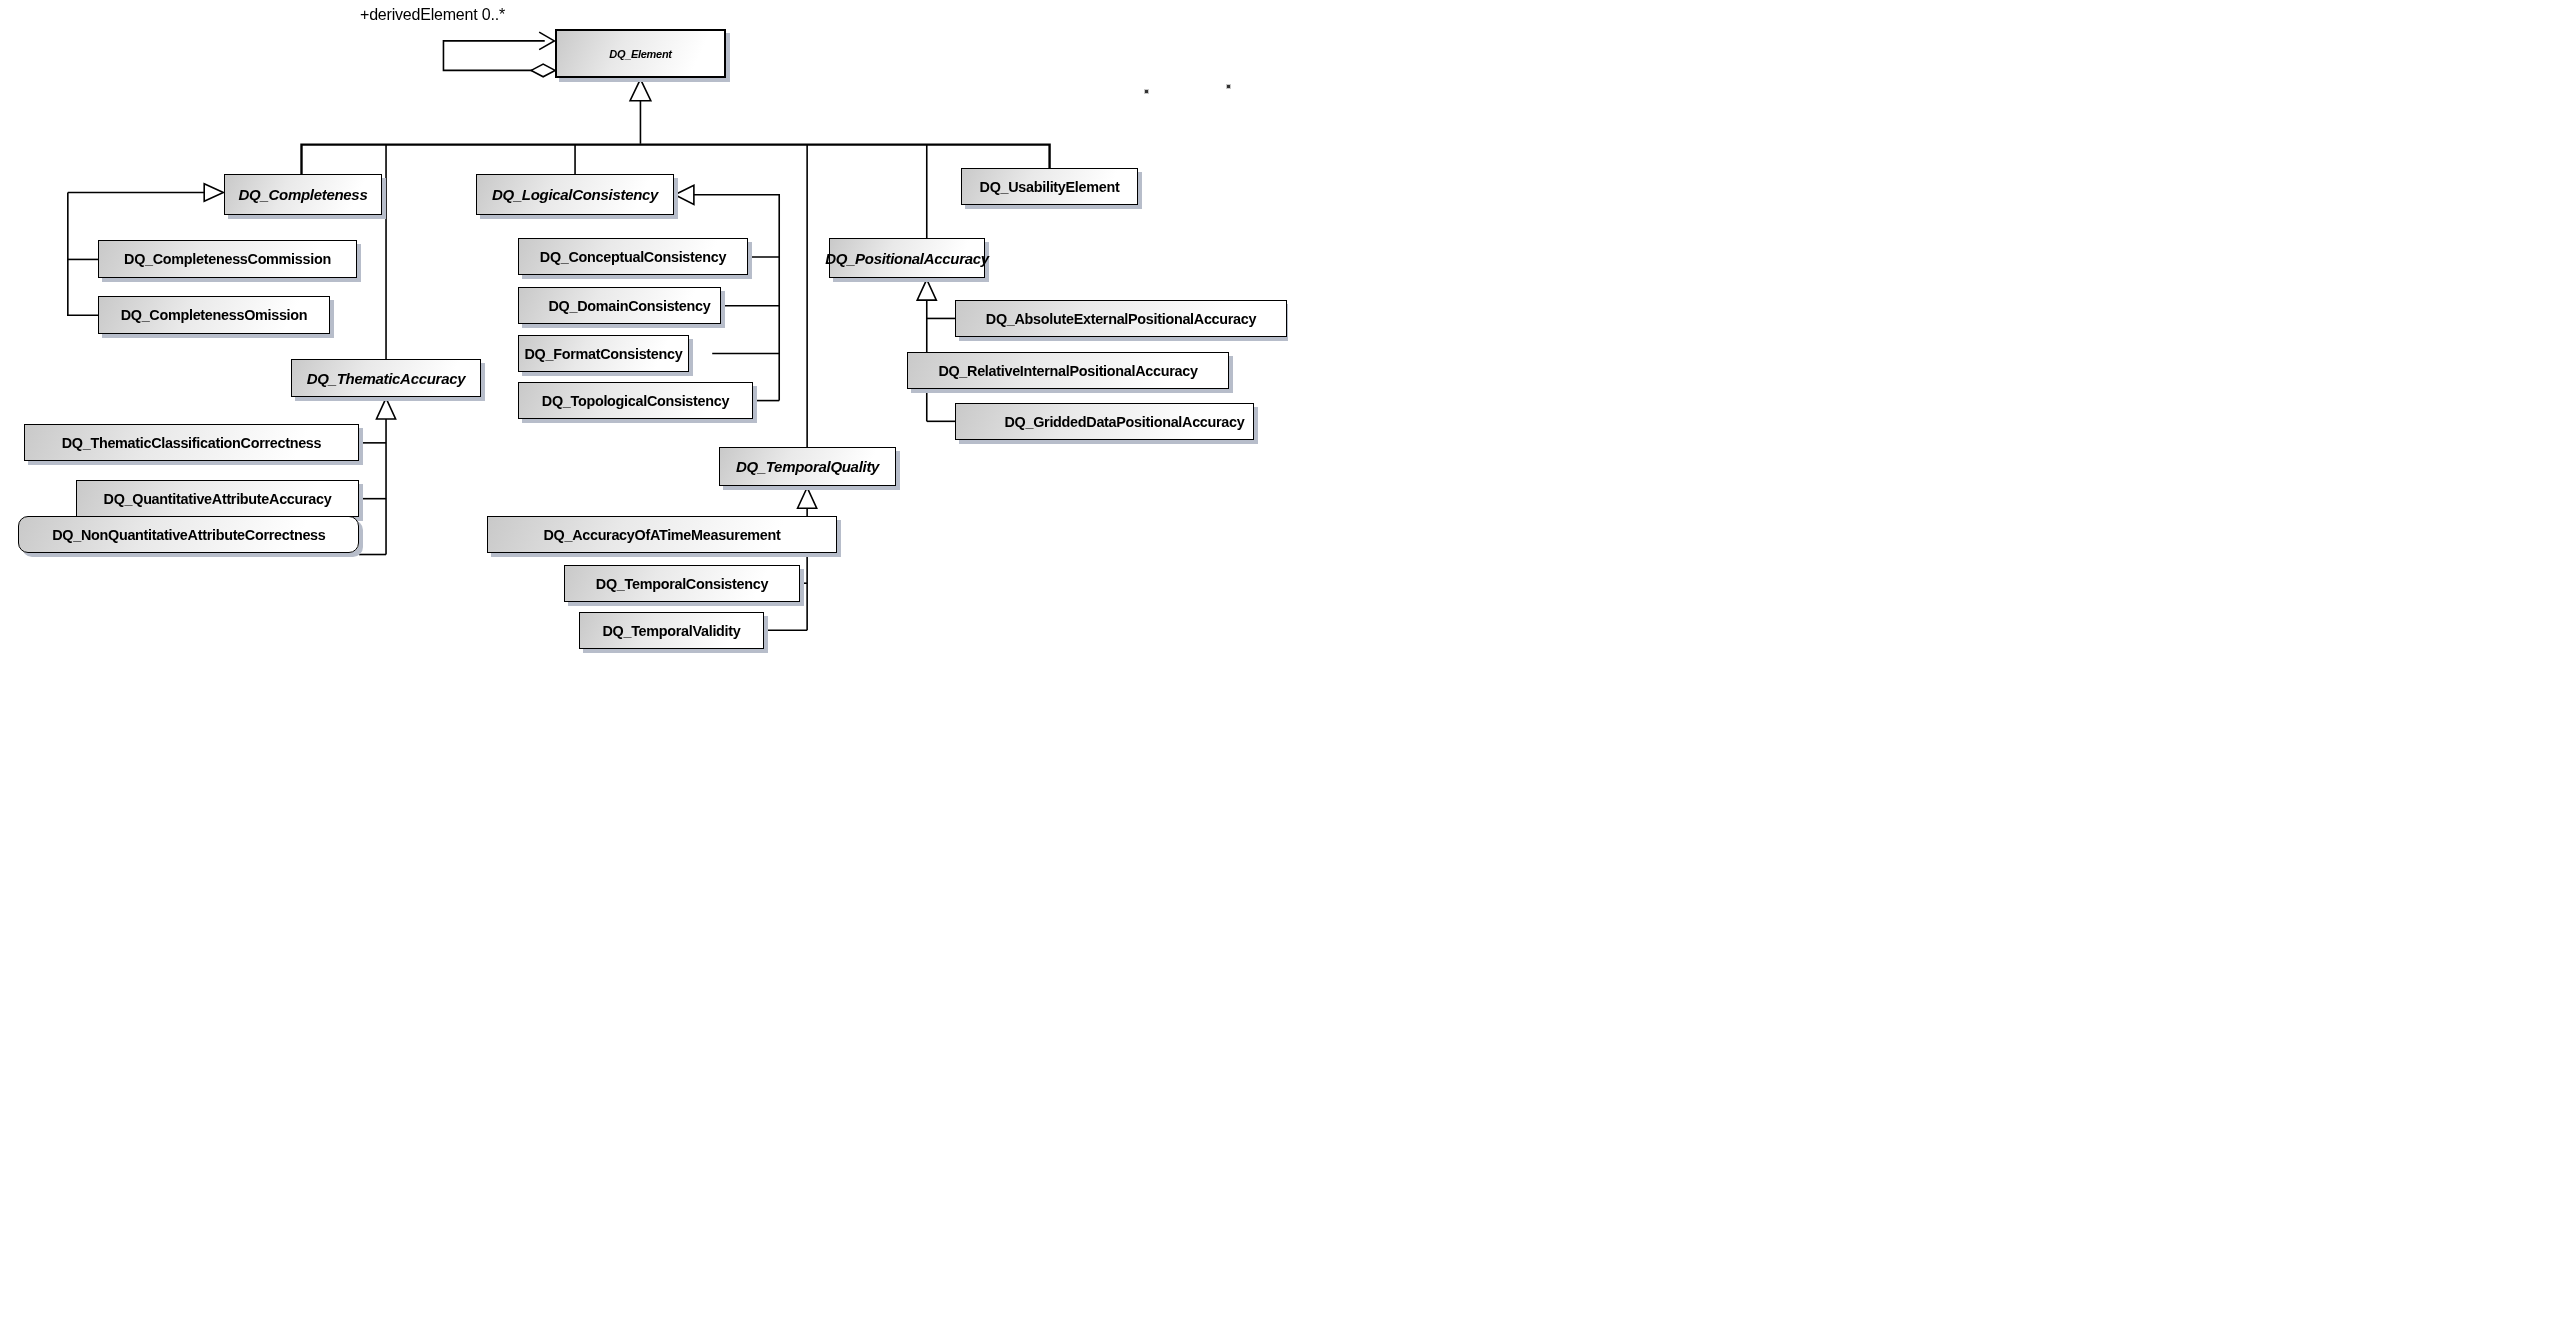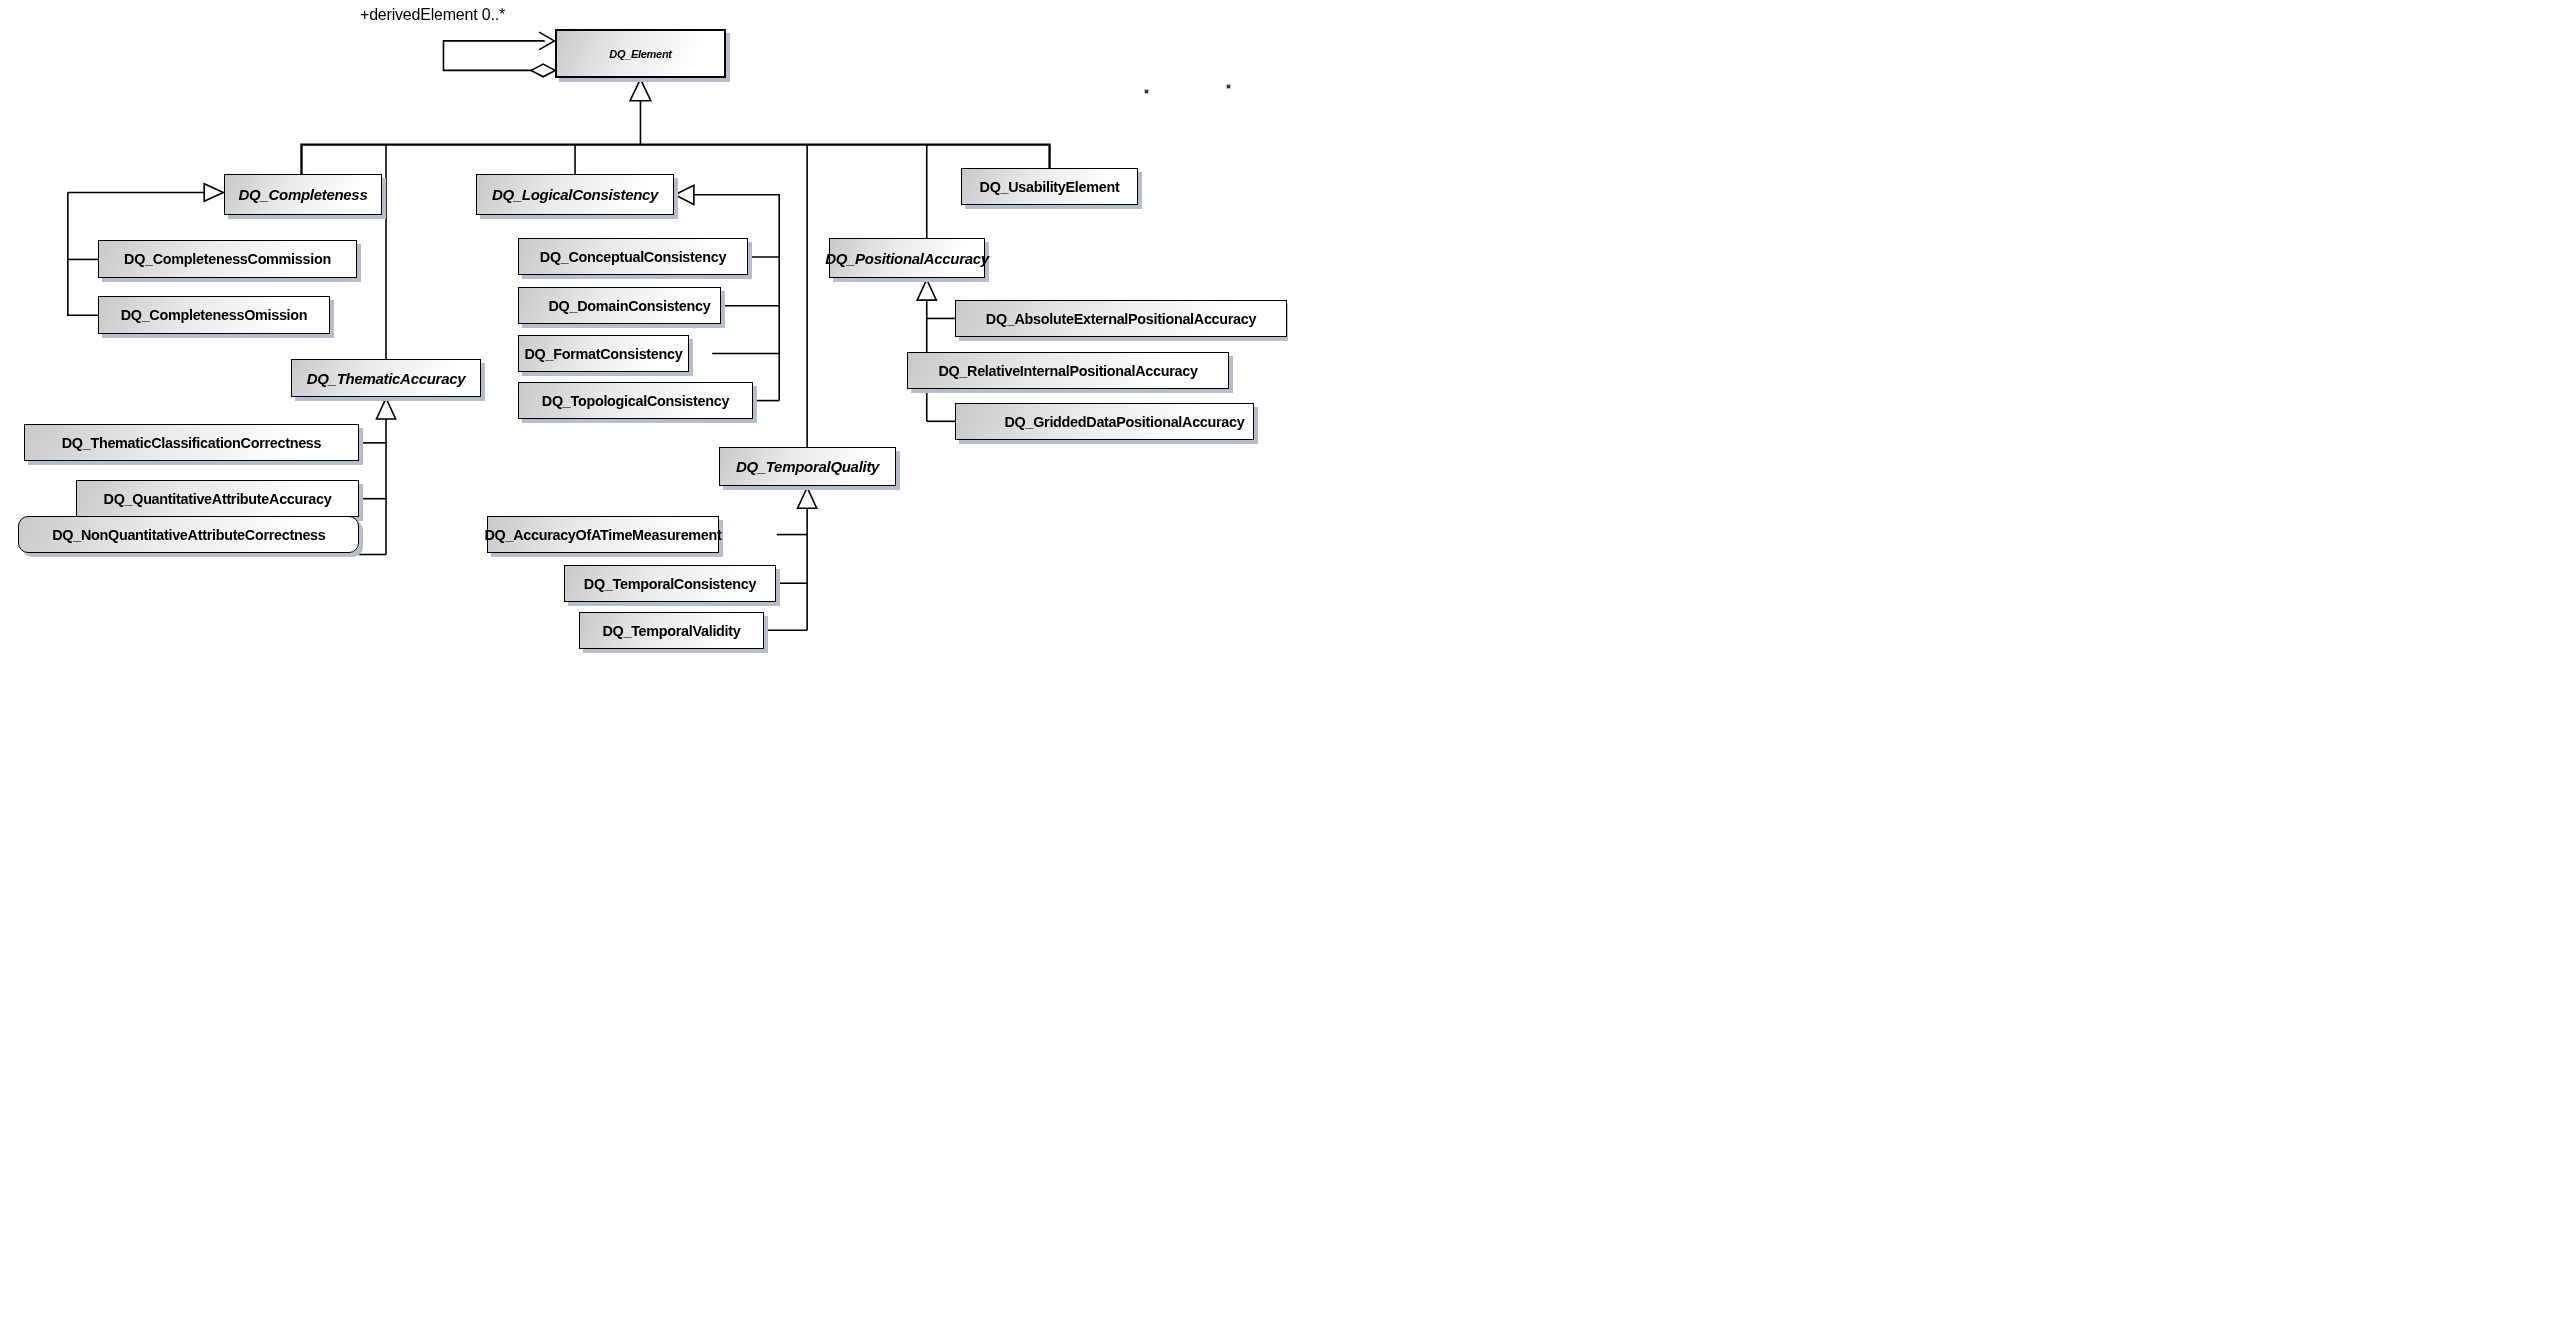--- a/index.html
+++ b/index.html
@@ -29,22 +29,22 @@
   #b-thematicAccuracy{left:279px;top:359px;width:190px;height:38px;}
   #b-thematicClassificationCorrectness{left:12px;top:424px;width:335px;height:37px;}
   #b-quantitativeAttributeAccuracy{left:64px;top:480px;width:283px;height:37px;}
   #b-nonQuantitativeAttributeCorrectness{left:6.4px;top:516px;width:341px;height:37px;border-radius:10px;}
   #b-logicalConsistency{left:464px;top:174px;width:198px;height:41px;}
   #b-conceptualConsistency{left:506px;top:238px;width:230px;height:37px;}
   #b-domainConsistency{left:506px;top:287px;width:203px;height:37px;padding-left:20px;}
   #b-formatConsistency{left:506px;top:335px;width:171px;height:37px;}
   #b-topologicalConsistency{left:506px;top:382px;width:235px;height:37px;}
   #b-temporalQuality{left:707px;top:447px;width:177px;height:39px;}
-  #b-accuracyOfATimeMeasurement{left:475px;top:516px;width:232px;height:37px;}
-  #b-temporalConsistency{left:552px;top:565px;width:212px;height:37px;}
+  #b-accuracyOfATimeMeasurement{left:475px;top:516px;width:350px;height:37px;}
+  #b-temporalConsistency{left:552px;top:565px;width:236px;height:37px;}
   #b-temporalValidity{left:567px;top:612px;width:185px;height:37px;}
   #b-usabilityElement{left:949px;top:168px;width:177px;height:37px;}
   #b-positionalAccuracy{left:817px;top:238px;width:156px;height:40px;}
   #b-absoluteExternalPositionalAccuracy{left:943px;top:300px;width:332px;height:37px;}
   #b-relativeInternalPositionalAccuracy{left:895px;top:352px;width:322px;height:37px;}
   #b-griddedDataPositionalAccuracy{left:943px;top:403px;width:299px;height:37px;padding-left:40px;}
   
   #assoc-label{
     position:absolute;z-index:3;left:348px;top:6.4px;width:183px;
     font-size:16px;font-weight:500;color:#000;letter-spacing:-0.2px;

